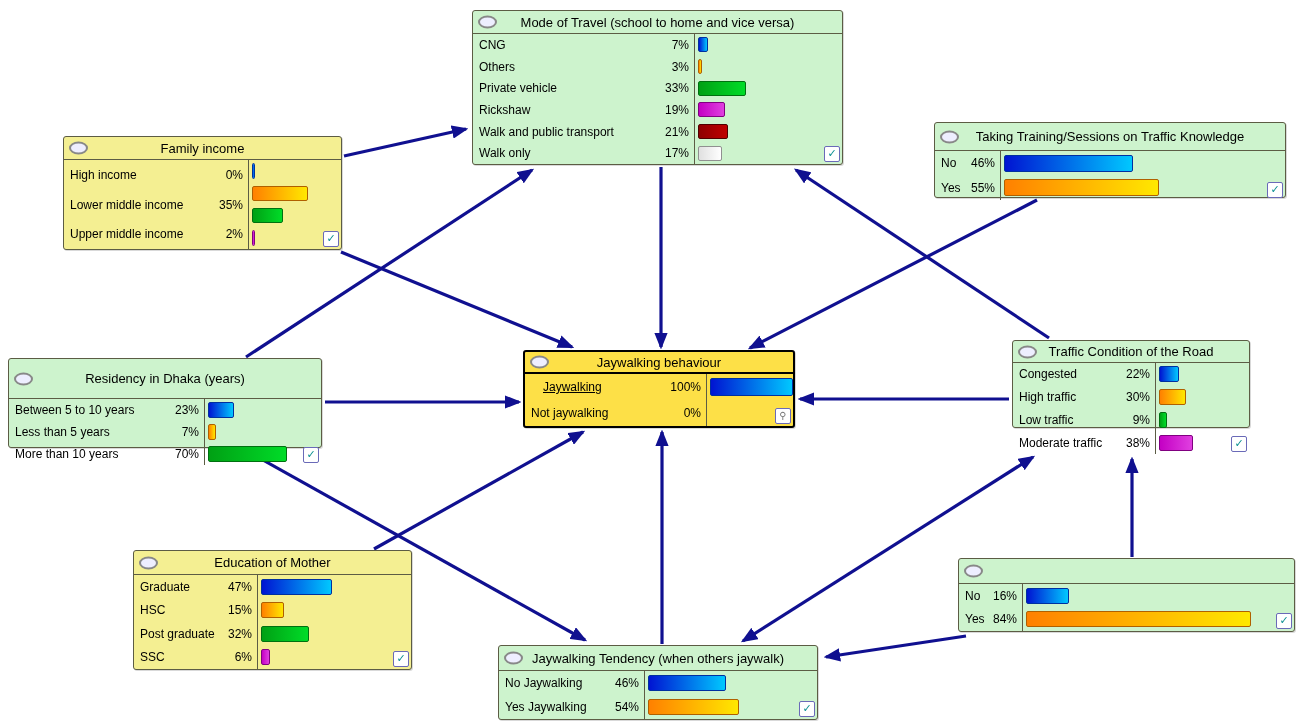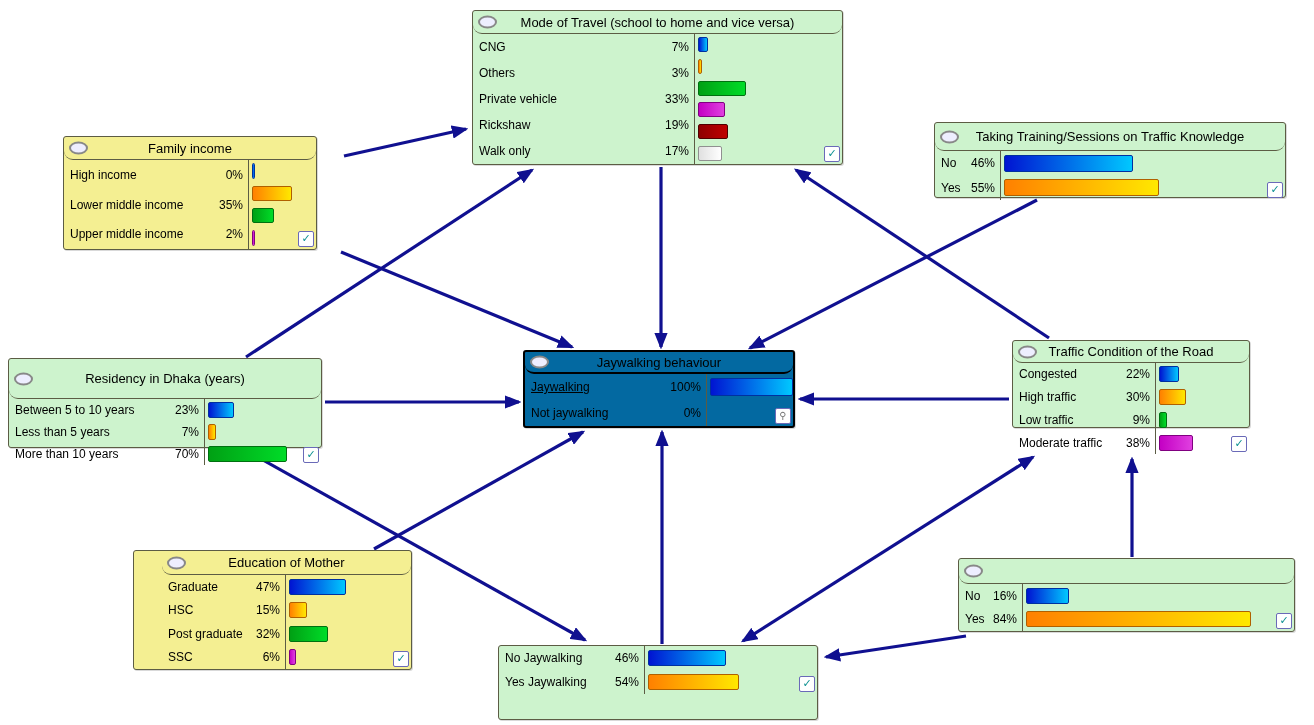--- a/index.html
+++ b/index.html
@@ -7,24 +7,24 @@
     width:1314px;height:725px;position:relative;background:#ffffff;
     font-family:"Liberation Sans","DejaVu Sans",sans-serif;color:#000;overflow:hidden;
   }
   #edge-layer{position:absolute;left:0;top:0;z-index:1;}
   .node{
     position:absolute;z-index:2;border:1px solid #5c5c44;box-sizing:border-box;
     border-radius:3px;box-shadow:1px 1px 0 rgba(0,0,0,0.15);
   }
   .node.green{background:#cdf3cd;}
   .node.yellow{background:#f4ef92;}
-  .node.orange{background:#0369a1;border:2px solid #000;}
+  .node.orange{background:#fde047;border:2px solid #000;}
   .node-header{
     position:relative;border-bottom:1px solid #5c5c44;display:flex;
-    align-items:center;justify-content:center;box-sizing:border-box;border-radius:9px;
+    align-items:center;justify-content:center;box-sizing:border-box;
   }
   .node.orange .node-header{border-bottom:2px solid #000;}
   .node-title{font-size:13px;white-space:nowrap;}
   .oval-icon{
     position:absolute;left:5px;top:50%;transform:translateY(-50%);
     width:19px;height:13px;border:2px solid #888;border-radius:50%;
     background:#eef; box-sizing:border-box;
   }
   .node-body{display:flex;position:relative;box-sizing:border-box;}
   .labels-col{display:flex;flex-direction:column;border-right:1px solid #5c5c44;box-sizing:border-box;}
@@ -34,21 +34,21 @@
   .state-pct{text-align:right;}
   .bars-col{flex:1;display:flex;flex-direction:column;padding-left:3px;}
   .bar-row{flex:1;display:flex;align-items:center;}
   .belief-bar{height:70%;border-radius:2px;box-sizing:border-box;}
   .corner-box{
     position:absolute;right:2px;bottom:2px;width:14px;height:14px;background:#fff;
     border:1px solid #6a6ab8;border-radius:2px;font-size:11px;line-height:12px;
     text-align:center;color:#0a9090;font-weight:bold;z-index:3;
   }
   .pin-glyph{color:#777;font-size:10px;line-height:13px;font-weight:normal;}
-  .u{text-decoration:underline;}
+  .u{text-decoration:underline;margin-left:12px;}
 </style>
 </head>
 <body>
 
 <svg id="edge-layer" width="1314" height="725" xmlns="http://www.w3.org/2000/svg">
   <defs>
     <marker id="ah" viewBox="0 0 10 8" refX="8.5" refY="4" markerWidth="5.2" markerHeight="4.2" orient="auto-start-reverse">
       <path d="M0,0 L10,4 L0,8 z" fill="#101090"></path>
     </marker>
   </defs>
@@ -88,20 +88,24 @@
           </div>
           <div class="state-row">
             <span class="state-label">Private vehicle</span>
             <span class="state-pct">33%</span>
           </div>
           <div class="state-row">
             <span class="state-label">Rickshaw</span>
             <span class="state-pct">19%</span>
           </div>
           <div class="state-row">
+            <span class="state-label">Walk and public transport</span>
+            <span class="state-pct">21%</span>
+          </div>
+          <div class="state-row">
             <span class="state-label">Walk only</span>
             <span class="state-pct">17%</span>
           </div>
         </div>
         <div class="bars-col">
           <div class="bar-row">
             <div class="belief-bar" style="background: linear-gradient(to right, rgb(0, 20, 210), rgb(0, 200, 255)); border: 1px solid rgb(0, 48, 160); width: 7%;"></div>
           </div>
           <div class="bar-row">
             <div class="belief-bar" style="background: linear-gradient(to right, rgb(255, 128, 0), rgb(255, 232, 0)); border: 1px solid rgb(176, 96, 0); width: 3%;"></div>
@@ -115,21 +119,21 @@
           <div class="bar-row">
             <div class="belief-bar" style="background: linear-gradient(to right, rgb(142, 0, 0), rgb(192, 0, 0)); border: 1px solid rgb(80, 0, 0); width: 21%;"></div>
           </div>
           <div class="bar-row">
             <div class="belief-bar" style="background: linear-gradient(to right, rgb(224, 224, 224), rgb(255, 255, 255)); border: 1px solid rgb(144, 144, 144); width: 17%;"></div>
           </div>
         </div>
         <div class="corner-box">✓</div>
       </div>
     </div>
-    <div class="node yellow" style="left: 63px; top: 136px; width: 254px; height: 114px;">
+    <div class="node yellow" style="left: 63px; top: 136px; width: 279px; height: 114px;">
       <div class="node-header" style="height: 23px;">
         <span class="oval-icon"></span>
         <span class="node-title">Family income</span>
       </div>
       <div class="node-body" style="height: 89px;">
         <div class="labels-col" style="width: 185px;">
           <div class="state-row">
             <span class="state-label">High income</span>
             <span class="state-pct">0%</span>
           </div>
@@ -279,21 +283,21 @@
           <div class="bar-row">
             <div class="belief-bar" style="background: linear-gradient(to right, rgb(0, 160, 20), rgb(0, 220, 40)); border: 1px solid rgb(0, 112, 16); width: 9%;"></div>
           </div>
           <div class="bar-row">
             <div class="belief-bar" style="background: linear-gradient(to right, rgb(196, 0, 196), rgb(224, 64, 224)); border: 1px solid rgb(128, 0, 128); width: 38%;"></div>
           </div>
         </div>
         <div class="corner-box">✓</div>
       </div>
     </div>
-    <div class="node yellow" style="left: 133px; top: 550px; width: 279px; height: 120px; padding-left: 28px;">
+    <div class="node yellow" style="left: 133px; top: 550px; width: 279px; height: 120px;">
       <div class="node-header" style="height: 24px;">
         <span class="oval-icon"></span>
         <span class="node-title">Education of Mother</span>
       </div>
       <div class="node-body" style="height: 94px;">
         <div class="labels-col" style="width: 124px;">
           <div class="state-row">
             <span class="state-label">Graduate</span>
             <span class="state-pct">47%</span>
           </div>
@@ -347,20 +351,24 @@
             <div class="belief-bar" style="background: linear-gradient(to right, rgb(0, 20, 210), rgb(0, 200, 255)); border: 1px solid rgb(0, 48, 160); width: 16%;"></div>
           </div>
           <div class="bar-row">
             <div class="belief-bar" style="background: linear-gradient(to right, rgb(255, 128, 0), rgb(255, 232, 0)); border: 1px solid rgb(176, 96, 0); width: 84%;"></div>
           </div>
         </div>
         <div class="corner-box">✓</div>
       </div>
     </div>
     <div class="node green" style="left: 498px; top: 645px; width: 320px; height: 75px;">
+      <div class="node-header" style="height: 25px;">
+        <span class="oval-icon"></span>
+        <span class="node-title">Jaywalking Tendency (when others jaywalk)</span>
+      </div>
       <div class="node-body" style="height: 48px;">
         <div class="labels-col" style="width: 146px;">
           <div class="state-row">
             <span class="state-label">No Jaywalking</span>
             <span class="state-pct">46%</span>
           </div>
           <div class="state-row">
             <span class="state-label">Yes Jaywalking</span>
             <span class="state-pct">54%</span>
           </div>

